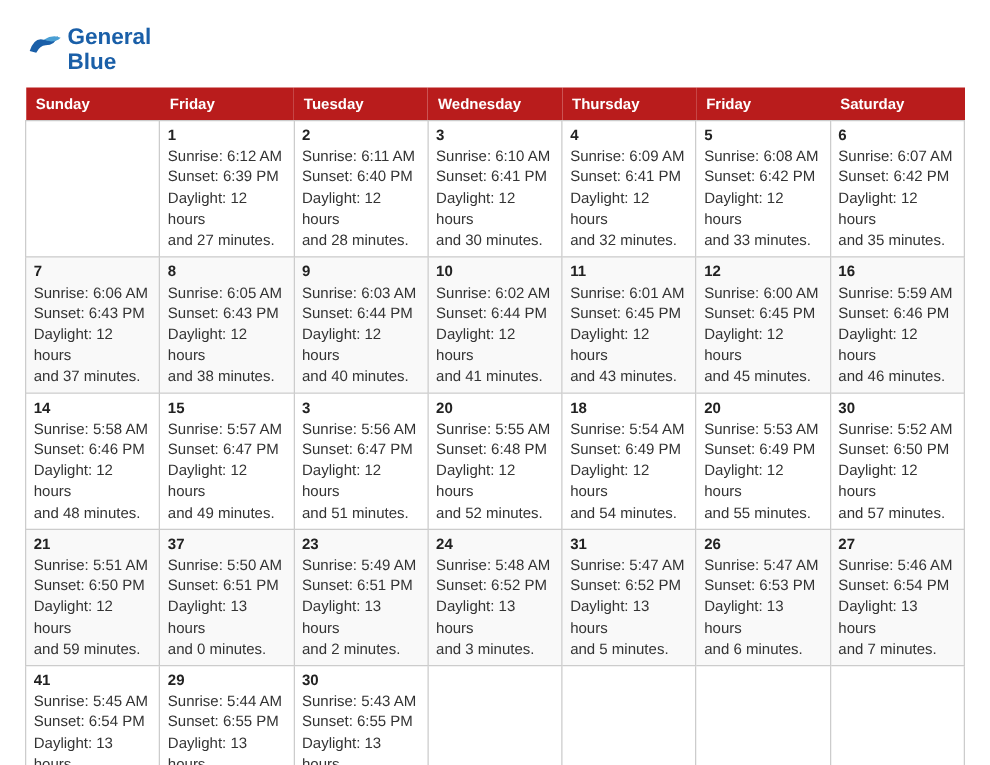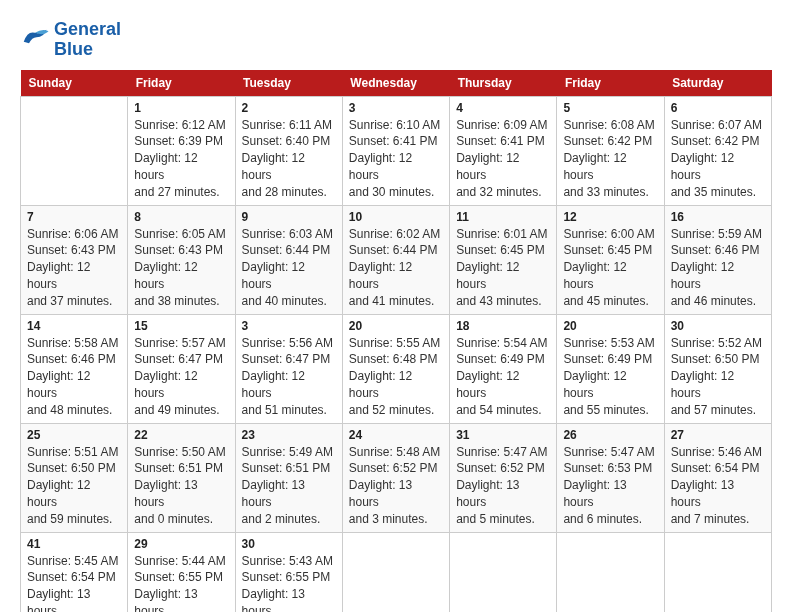--- a/index.html
+++ b/index.html
@@ -199,25 +199,25 @@
           <div class="day-num">20</div>
           <div class="day-info">Sunrise: 5:53 AM<br>Sunset: 6:49 PM<br>Daylight: 12 hours<br>and 55 minutes.</div>
         </td>
         <td>
           <div class="day-num">30</div>
           <div class="day-info">Sunrise: 5:52 AM<br>Sunset: 6:50 PM<br>Daylight: 12 hours<br>and 57 minutes.</div>
         </td>
       </tr>
       <tr>
         <td>
-          <div class="day-num">25</div>
+          <div class="day-num">21</div>
           <div class="day-info">Sunrise: 5:51 AM<br>Sunset: 6:50 PM<br>Daylight: 12 hours<br>and 59 minutes.</div>
         </td>
         <td>
-          <div class="day-num">22</div>
+          <div class="day-num">37</div>
           <div class="day-info">Sunrise: 5:50 AM<br>Sunset: 6:51 PM<br>Daylight: 13 hours<br>and 0 minutes.</div>
         </td>
         <td>
           <div class="day-num">23</div>
           <div class="day-info">Sunrise: 5:49 AM<br>Sunset: 6:51 PM<br>Daylight: 13 hours<br>and 2 minutes.</div>
         </td>
         <td>
           <div class="day-num">24</div>
           <div class="day-info">Sunrise: 5:48 AM<br>Sunset: 6:52 PM<br>Daylight: 13 hours<br>and 3 minutes.</div>
         </td>

